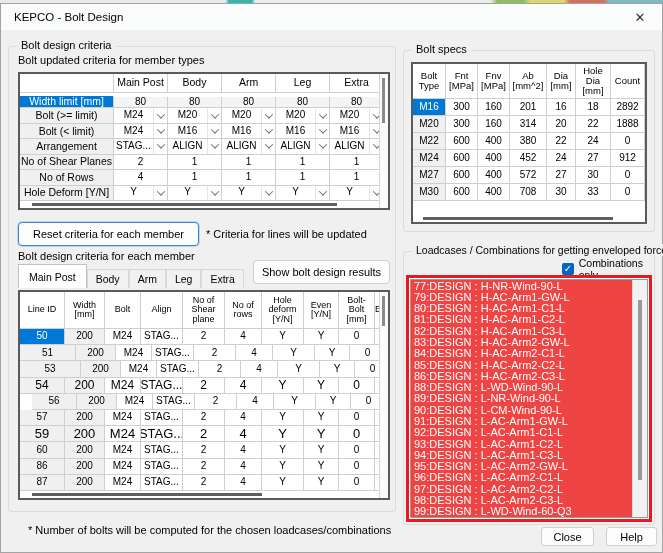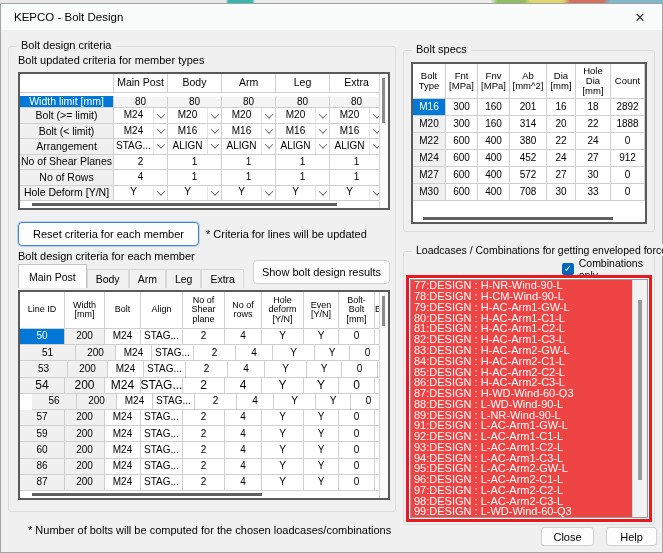--- a/index.html
+++ b/index.html
@@ -295,21 +295,21 @@
           <div class="tcell" style="width: 36px;">M24</div>
           <div class="tcell" style="width: 42px;">STAG...</div>
           <div class="tcell" style="width: 42px;">2</div>
           <div class="tcell" style="width: 37px;">4</div>
           <div class="tcell" style="width: 42px;">Y</div>
           <div class="tcell" style="width: 35px;">Y</div>
           <div class="tcell" style="width: 36px;">0</div>
           <div class="tcell" style="width: 7px;"></div>
         </div>
         <div class="trow" style="font-size: 10px;">
-          <div class="tcell gray" style="width: 48px;">53</div>
+          <div class="tcell gray" style="width: 61px;">53</div>
           <div class="tcell gray" style="width: 40px;">200</div>
           <div class="tcell" style="width: 36px;">M24</div>
           <div class="tcell" style="width: 42px;">STAG...</div>
           <div class="tcell" style="width: 42px;">2</div>
           <div class="tcell" style="width: 37px;">4</div>
           <div class="tcell" style="width: 42px;">Y</div>
           <div class="tcell" style="width: 35px;">Y</div>
           <div class="tcell" style="width: 36px;">0</div>
           <div class="tcell" style="width: 7px;"></div>
         </div>
@@ -342,21 +342,21 @@
           <div class="tcell gray" style="width: 40px;">200</div>
           <div class="tcell" style="width: 36px;">M24</div>
           <div class="tcell" style="width: 42px;">STAG...</div>
           <div class="tcell" style="width: 42px;">2</div>
           <div class="tcell" style="width: 37px;">4</div>
           <div class="tcell" style="width: 42px;">Y</div>
           <div class="tcell" style="width: 35px;">Y</div>
           <div class="tcell" style="width: 36px;">0</div>
           <div class="tcell" style="width: 7px;"></div>
         </div>
-        <div class="trow" style="font-size: 10px;">
+        <div class="trow" style="font-size: 13px;">
           <div class="tcell gray" style="width: 45px;">59</div>
           <div class="tcell gray" style="width: 40px;">200</div>
           <div class="tcell" style="width: 36px;">M24</div>
           <div class="tcell" style="width: 42px;">STAG...</div>
           <div class="tcell" style="width: 42px;">2</div>
           <div class="tcell" style="width: 37px;">4</div>
           <div class="tcell" style="width: 42px;">Y</div>
           <div class="tcell" style="width: 35px;">Y</div>
           <div class="tcell" style="width: 36px;">0</div>
           <div class="tcell" style="width: 7px;"></div>
@@ -487,32 +487,31 @@
   <div class="cbrow" style="left:562px;top:257px;">
     <div class="cbox">
       <span>✓</span>
     </div>
     <div class="cblabel">Combinations only</div>
   </div>
   <div class="redbox" style="left:406px;top:275px;width:246px;height:247px;">
     <div class="listwrap">
       <div class="litems" id="lcl">
           <div class="litem ">77:DESIGN : H-NR-Wind-90-L</div>
-          <div class="litem ">78:DESIGN : H-CM-Wind-90-L</div>
           <div class="litem ">79:DESIGN : H-AC-Arm1-GW-L</div>
           <div class="litem ">80:DESIGN : H-AC-Arm1-C1-L</div>
           <div class="litem ">81:DESIGN : H-AC-Arm1-C2-L</div>
           <div class="litem ">82:DESIGN : H-AC-Arm1-C3-L</div>
           <div class="litem ">83:DESIGN : H-AC-Arm2-GW-L</div>
           <div class="litem ">84:DESIGN : H-AC-Arm2-C1-L</div>
           <div class="litem ">85:DESIGN : H-AC-Arm2-C2-L</div>
           <div class="litem ">86:DESIGN : H-AC-Arm2-C3-L</div>
-          <div class="litem ">87:DESIGN : H-WD-Wind-60-Q3</div>
           <div class="litem ">88:DESIGN : L-WD-Wind-90-L</div>
           <div class="litem ">89:DESIGN : L-NR-Wind-90-L</div>
+          <div class="litem ">90:DESIGN : L-CM-Wind-90-L</div>
           <div class="litem ">91:DESIGN : L-AC-Arm1-GW-L</div>
           <div class="litem ">92:DESIGN : L-AC-Arm1-C1-L</div>
           <div class="litem ">93:DESIGN : L-AC-Arm1-C2-L</div>
           <div class="litem ">94:DESIGN : L-AC-Arm1-C3-L</div>
           <div class="litem ">95:DESIGN : L-AC-Arm2-GW-L</div>
           <div class="litem ">96:DESIGN : L-AC-Arm2-C1-L</div>
           <div class="litem ">97:DESIGN : L-AC-Arm2-C2-L</div>
           <div class="litem ">98:DESIGN : L-AC-Arm2-C3-L</div>
           <div class="litem ">99:DESIGN : L-WD-Wind-60-Q3</div>
         </div>

